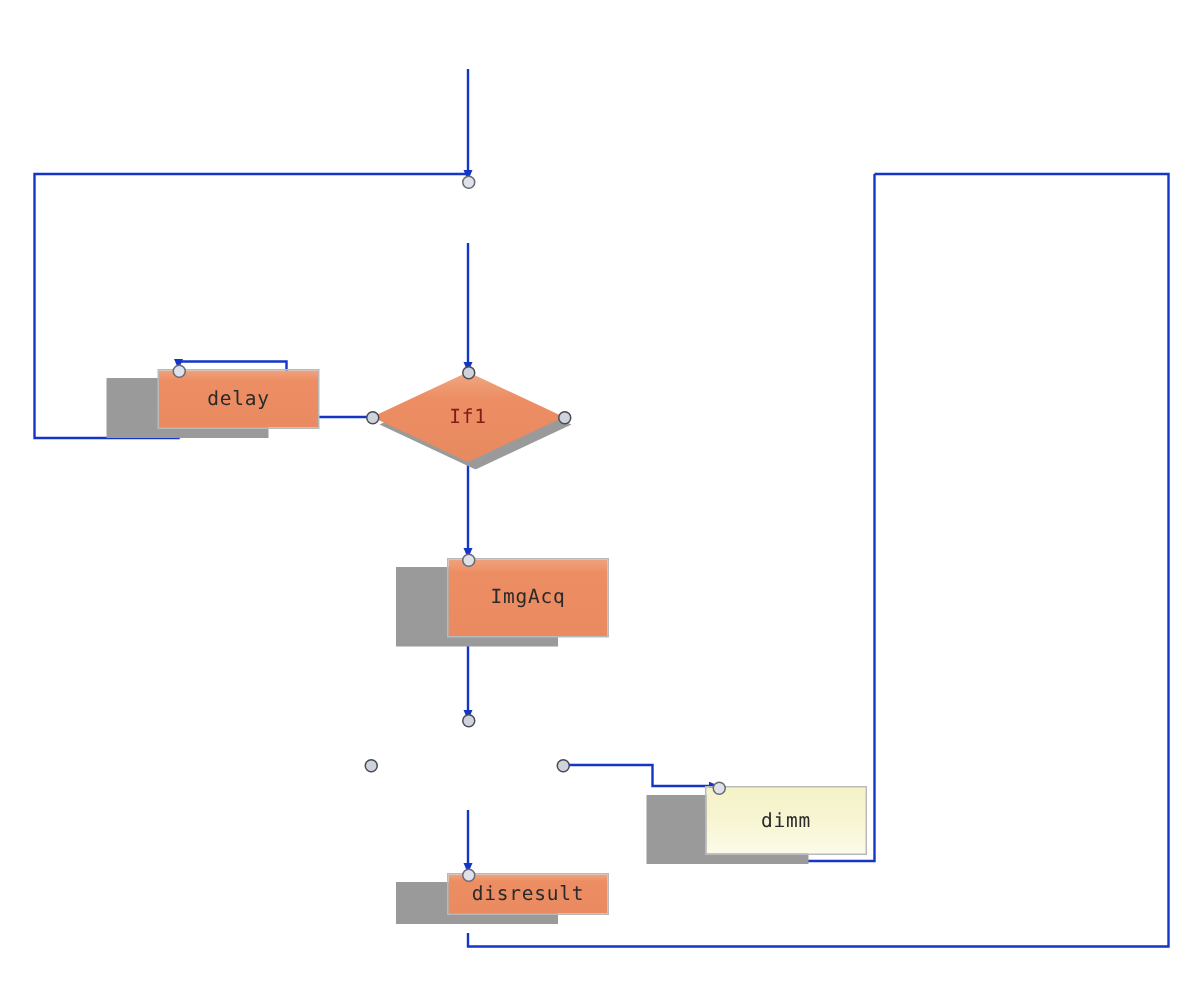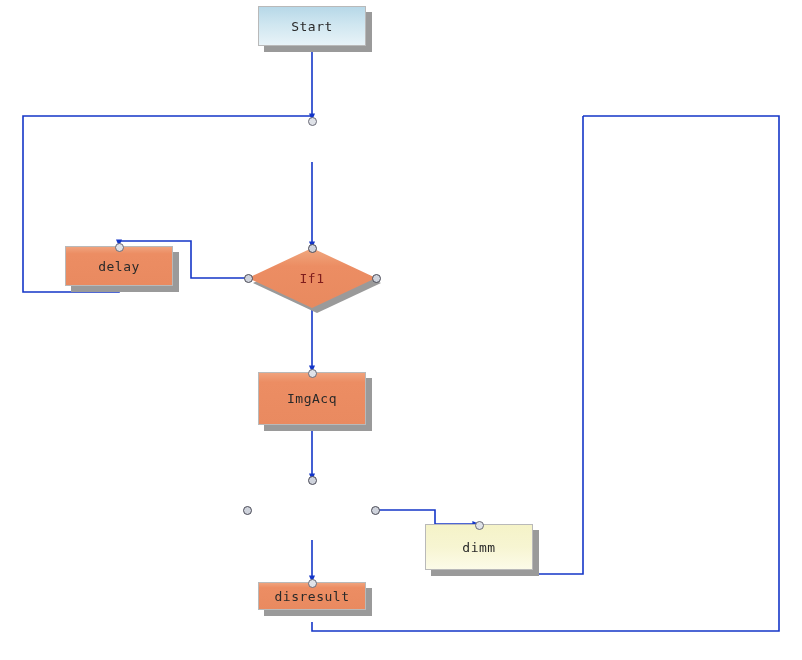--- a/index.html
+++ b/index.html
@@ -52,23 +52,25 @@
     letter-spacing: 0.5px;
   }
   .n-start .rect-body {
     background: linear-gradient(180deg, #b7d8e8 0%, #cfe6f0 45%, #e8f3f8 100%);
   }
   .n-comm .rect-body {
     background: linear-gradient(180deg, #a4d8a4 0%, #b2dfb2 50%, #c2e6c2 100%);
   }
   .n-orange .rect-body {
     background: linear-gradient(180deg, #f0a27c 0%, #ec8d63 18%, #e98a60 100%);
+    margin-left: 40px;
   }
   .n-dimm .rect-body {
     background: linear-gradient(180deg, #f5f3c8 0%, #f7f5d2 50%, #fcfbe8 100%);
+    margin-left: 45px;
   }
   
   .diamond {
     position: absolute;
   }
   .diamond .dia-shadow,
   .diamond .dia-body {
     position: absolute;
     left: 0;
     top: 0;
@@ -141,24 +143,20 @@
 
     <path d="M374,510 L435,510 L435,524 L479,524" fill="none" stroke="#1436c8" stroke-width="1.6" marker-end="url(#arrow)"></path>
 
     <path d="M479,570 L479,574 L583,574 L583,116" fill="none" stroke="#1436c8" stroke-width="1.6"></path>
 
     <path d="M312,540 L312,582" fill="none" stroke="#1436c8" stroke-width="1.6" marker-end="url(#arrow)"></path>
 
     <path d="M312,622 L312,631 L779,631 L779,116 L583,116" fill="none" stroke="#1436c8" stroke-width="1.6"></path>
   </svg>
 
-  <div class="node n-start" style="left:258px; top:6px; width:108px; height:40px;">
-    <div class="rect-shadow"></div>
-    <div class="rect-body">Start</div>
-  </div>
 
 
   <div class="diamond" style="left:248px; top:248px; width:128px; height:60px;">
     <div class="dia-shadow"></div>
     <div class="dia-body"></div>
     <div class="dia-label">If1</div>
   </div>
   <div class="port" style="left:312px; top:248px;"></div>
   <div class="port" style="left:248px; top:278px;"></div>
   <div class="port" style="left:376px; top:278px;"></div>

